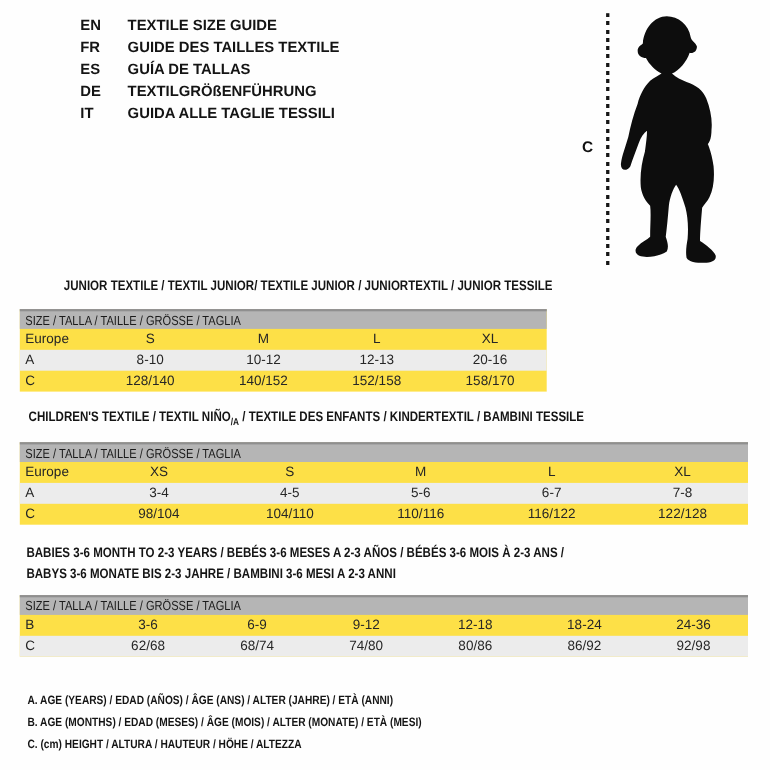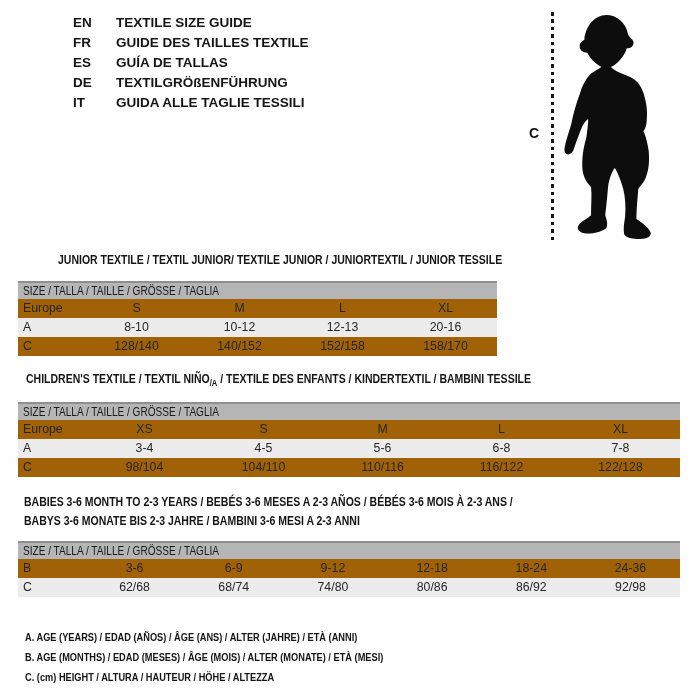--- a/index.html
+++ b/index.html
@@ -24,21 +24,21 @@
     background:repeating-linear-gradient(to bottom,#161616 0 3.5px,transparent 3.5px 7.5px);
   }
   .measure-label{left:529px;top:125px;font-size:14px;font-weight:bold;color:#111;}
   .toddler{left:557px;top:7px;}
 
   
   .sec-title{font-size:12.5px;font-weight:bold;color:#141414;line-height:19px;}
   .sec-title .sub{font-size:9px;vertical-align:-3px;}
 
   
-  .stable{background:#a16207;}
+  .stable{background:#fde047;}
   .size-head{
     height:16px;line-height:16px;background:#b5b5b5;border-top:2px solid #8f8f8f;
     padding-left:5px;font-size:12px;color:#1a1a1a;
   }
   .srow{display:flex;height:19px;line-height:19px;font-size:12.3px;color:#262626;align-items:center;}
   .srow.shade{background:#ececec;}
   .cell{flex:1;text-align:center;}
   .cell.label{flex:0 0 62px;text-align:left;padding-left:5px;}
 
   
@@ -125,21 +125,21 @@
     <div class="cell">S</div>
     <div class="cell">M</div>
     <div class="cell">L</div>
     <div class="cell">XL</div>
   </div>
   <div class="srow shade">
     <div class="cell label">A</div>
     <div class="cell">3-4</div>
     <div class="cell">4-5</div>
     <div class="cell">5-6</div>
-    <div class="cell">6-8</div>
+    <div class="cell">6-7</div>
     <div class="cell">7-8</div>
   </div>
   <div class="srow">
     <div class="cell label">C</div>
     <div class="cell">98/104</div>
     <div class="cell">104/110</div>
     <div class="cell">110/116</div>
     <div class="cell">116/122</div>
     <div class="cell">122/128</div>
   </div>

